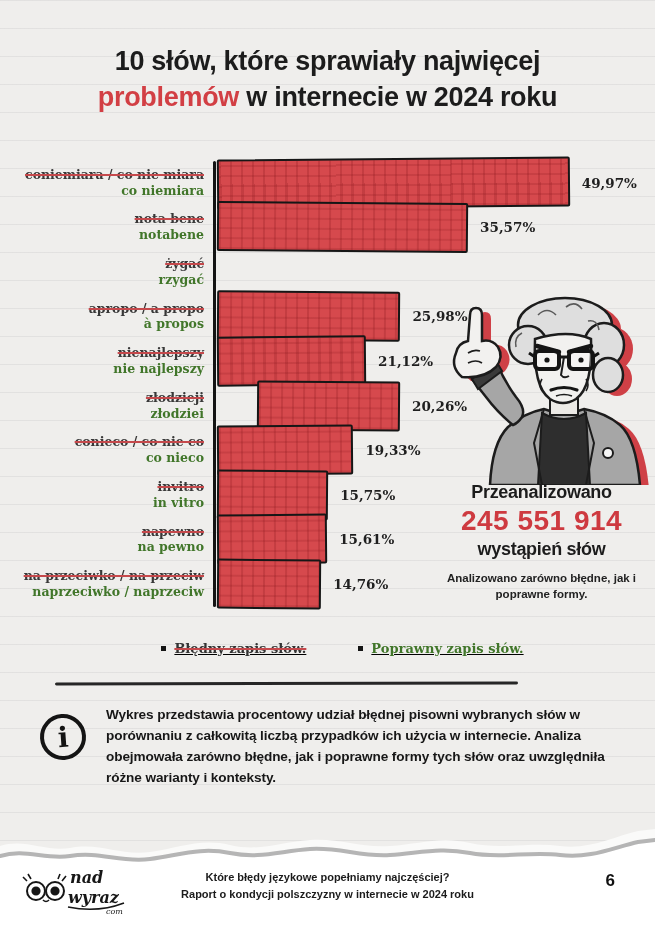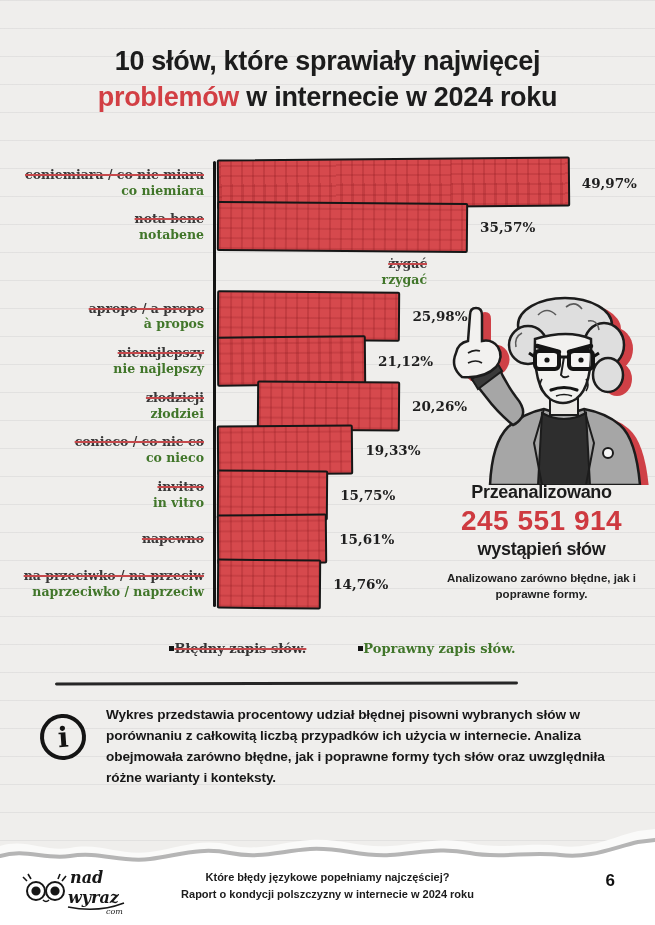--- a/index.html
+++ b/index.html
@@ -18,21 +18,21 @@
   .page::before{content:"";position:absolute;inset:0;
     background:repeating-linear-gradient(to bottom, rgba(110,110,118,0.10) 0 1px, transparent 1px 28px);
     pointer-events:none;}
   
   .title{position:absolute;top:44px;left:0;right:0;text-align:center;
     font-weight:bold;font-size:27px;line-height:1.32;color:var(--ink);letter-spacing:-0.3px;}
   .title .red{color:var(--red);}
   
   .chart{position:absolute;top:160px;left:8px;width:642px;height:452px;}
   .axis-line{position:absolute;left:205px;top:1px;width:3px;height:446px;background:#141414;border-radius:2px;}
-  .bar-row{position:absolute;left:0;right:0;height:45px;display:flex;align-items:center;justify-content:center;}
+  .bar-row{position:absolute;left:0;right:0;height:45px;display:flex;align-items:center;}
   .bar-labels{width:196px;text-align:right;font-family:"DejaVu Serif",serif;font-weight:bold;
     font-size:12.5px;line-height:1.25;}
   .lbl-wrong{color:#383838;text-decoration:line-through;text-decoration-color:var(--strike);text-decoration-thickness:2px;}
   .lbl-correct{color:var(--green);}
   .bar-area{position:relative;flex:1;height:50px;margin-left:13px;}
   .bar{height:100%;border:2.5px solid var(--bar-border);border-radius:2px;
     background-color:var(--bar-fill);
     background-image:
       repeating-linear-gradient(90deg, rgba(130,18,24,0.22) 0 2.5px, transparent 2.5px 11px),
       repeating-linear-gradient(0deg, rgba(130,18,24,0.18) 0 2px, transparent 2px 10px);}
@@ -42,21 +42,21 @@
   .woman{position:absolute;left:438px;top:293px;width:215px;height:192px;}
   
   .stats{position:absolute;left:428px;top:482px;width:227px;text-align:center;color:var(--ink);}
   .stats .s1{font-weight:bold;font-size:18px;letter-spacing:-0.3px;}
   .stats .s-num{font-weight:bold;font-size:28px;color:#ce3a40;letter-spacing:0.5px;margin-top:2px;}
   .stats .s2{font-weight:bold;font-size:18px;letter-spacing:-0.3px;margin-top:2px;}
   .stats .s-note{font-weight:bold;font-size:11.5px;line-height:1.4;margin-top:10px;color:#222;}
   
   .legend{position:absolute;top:641px;left:30px;right:0;display:flex;justify-content:center;gap:52px;
     font-family:"DejaVu Serif",serif;font-weight:bold;font-size:13px;}
-  .legend-item{display:flex;align-items:center;}
+  .legend-item{display:flex;align-items:center;gap:8px;text-decoration:underline;}
   .legend-swatch{width:5px;height:5px;background:#141414;flex:0 0 auto;}
   .legend-wrong{color:#333;text-decoration:line-through;text-decoration-color:var(--strike);text-decoration-thickness:1.8px;}
   .legend-correct{color:var(--green);}
   
   .divider{position:absolute;top:682px;left:55px;width:463px;height:2.6px;background:#262626;
     border-radius:3px;transform:rotate(-0.12deg);}
   
   .info{position:absolute;top:704px;left:40px;width:592px;display:flex;gap:20px;align-items:flex-start;}
   .info-icon{flex:0 0 auto;width:46px;height:46px;border:4.5px solid #141414;border-radius:50%;
     margin-top:10px;display:flex;align-items:center;justify-content:center;
@@ -155,20 +155,21 @@
             <div class="lbl-correct">in vitro</div>
           </div>
           <div class="bar-area">
             <div class="bar" style="width: 111.195px; transform: rotate(0.45deg);"></div>
             <span class="bar-value" style="left: 123.195px;">15,75%</span>
           </div>
         </div>
         <div class="bar-row" style="top: 356.8px;">
           <div class="bar-labels">
             <div class="lbl-wrong">napewno</div>
+            <div class="lbl-correct">na pewno</div>
           </div>
           <div class="bar-area">
             <div class="bar" style="width: 110.207px; transform: rotate(-0.5deg);"></div>
             <span class="bar-value" style="left: 122.207px;">15,61%</span>
           </div>
         </div>
         <div class="bar-row" style="top: 401.4px;">
           <div class="bar-labels">
             <div class="lbl-wrong">na przeciwko / na przeciw</div>
             <div class="lbl-correct">naprzeciwko / naprzeciw</div>

